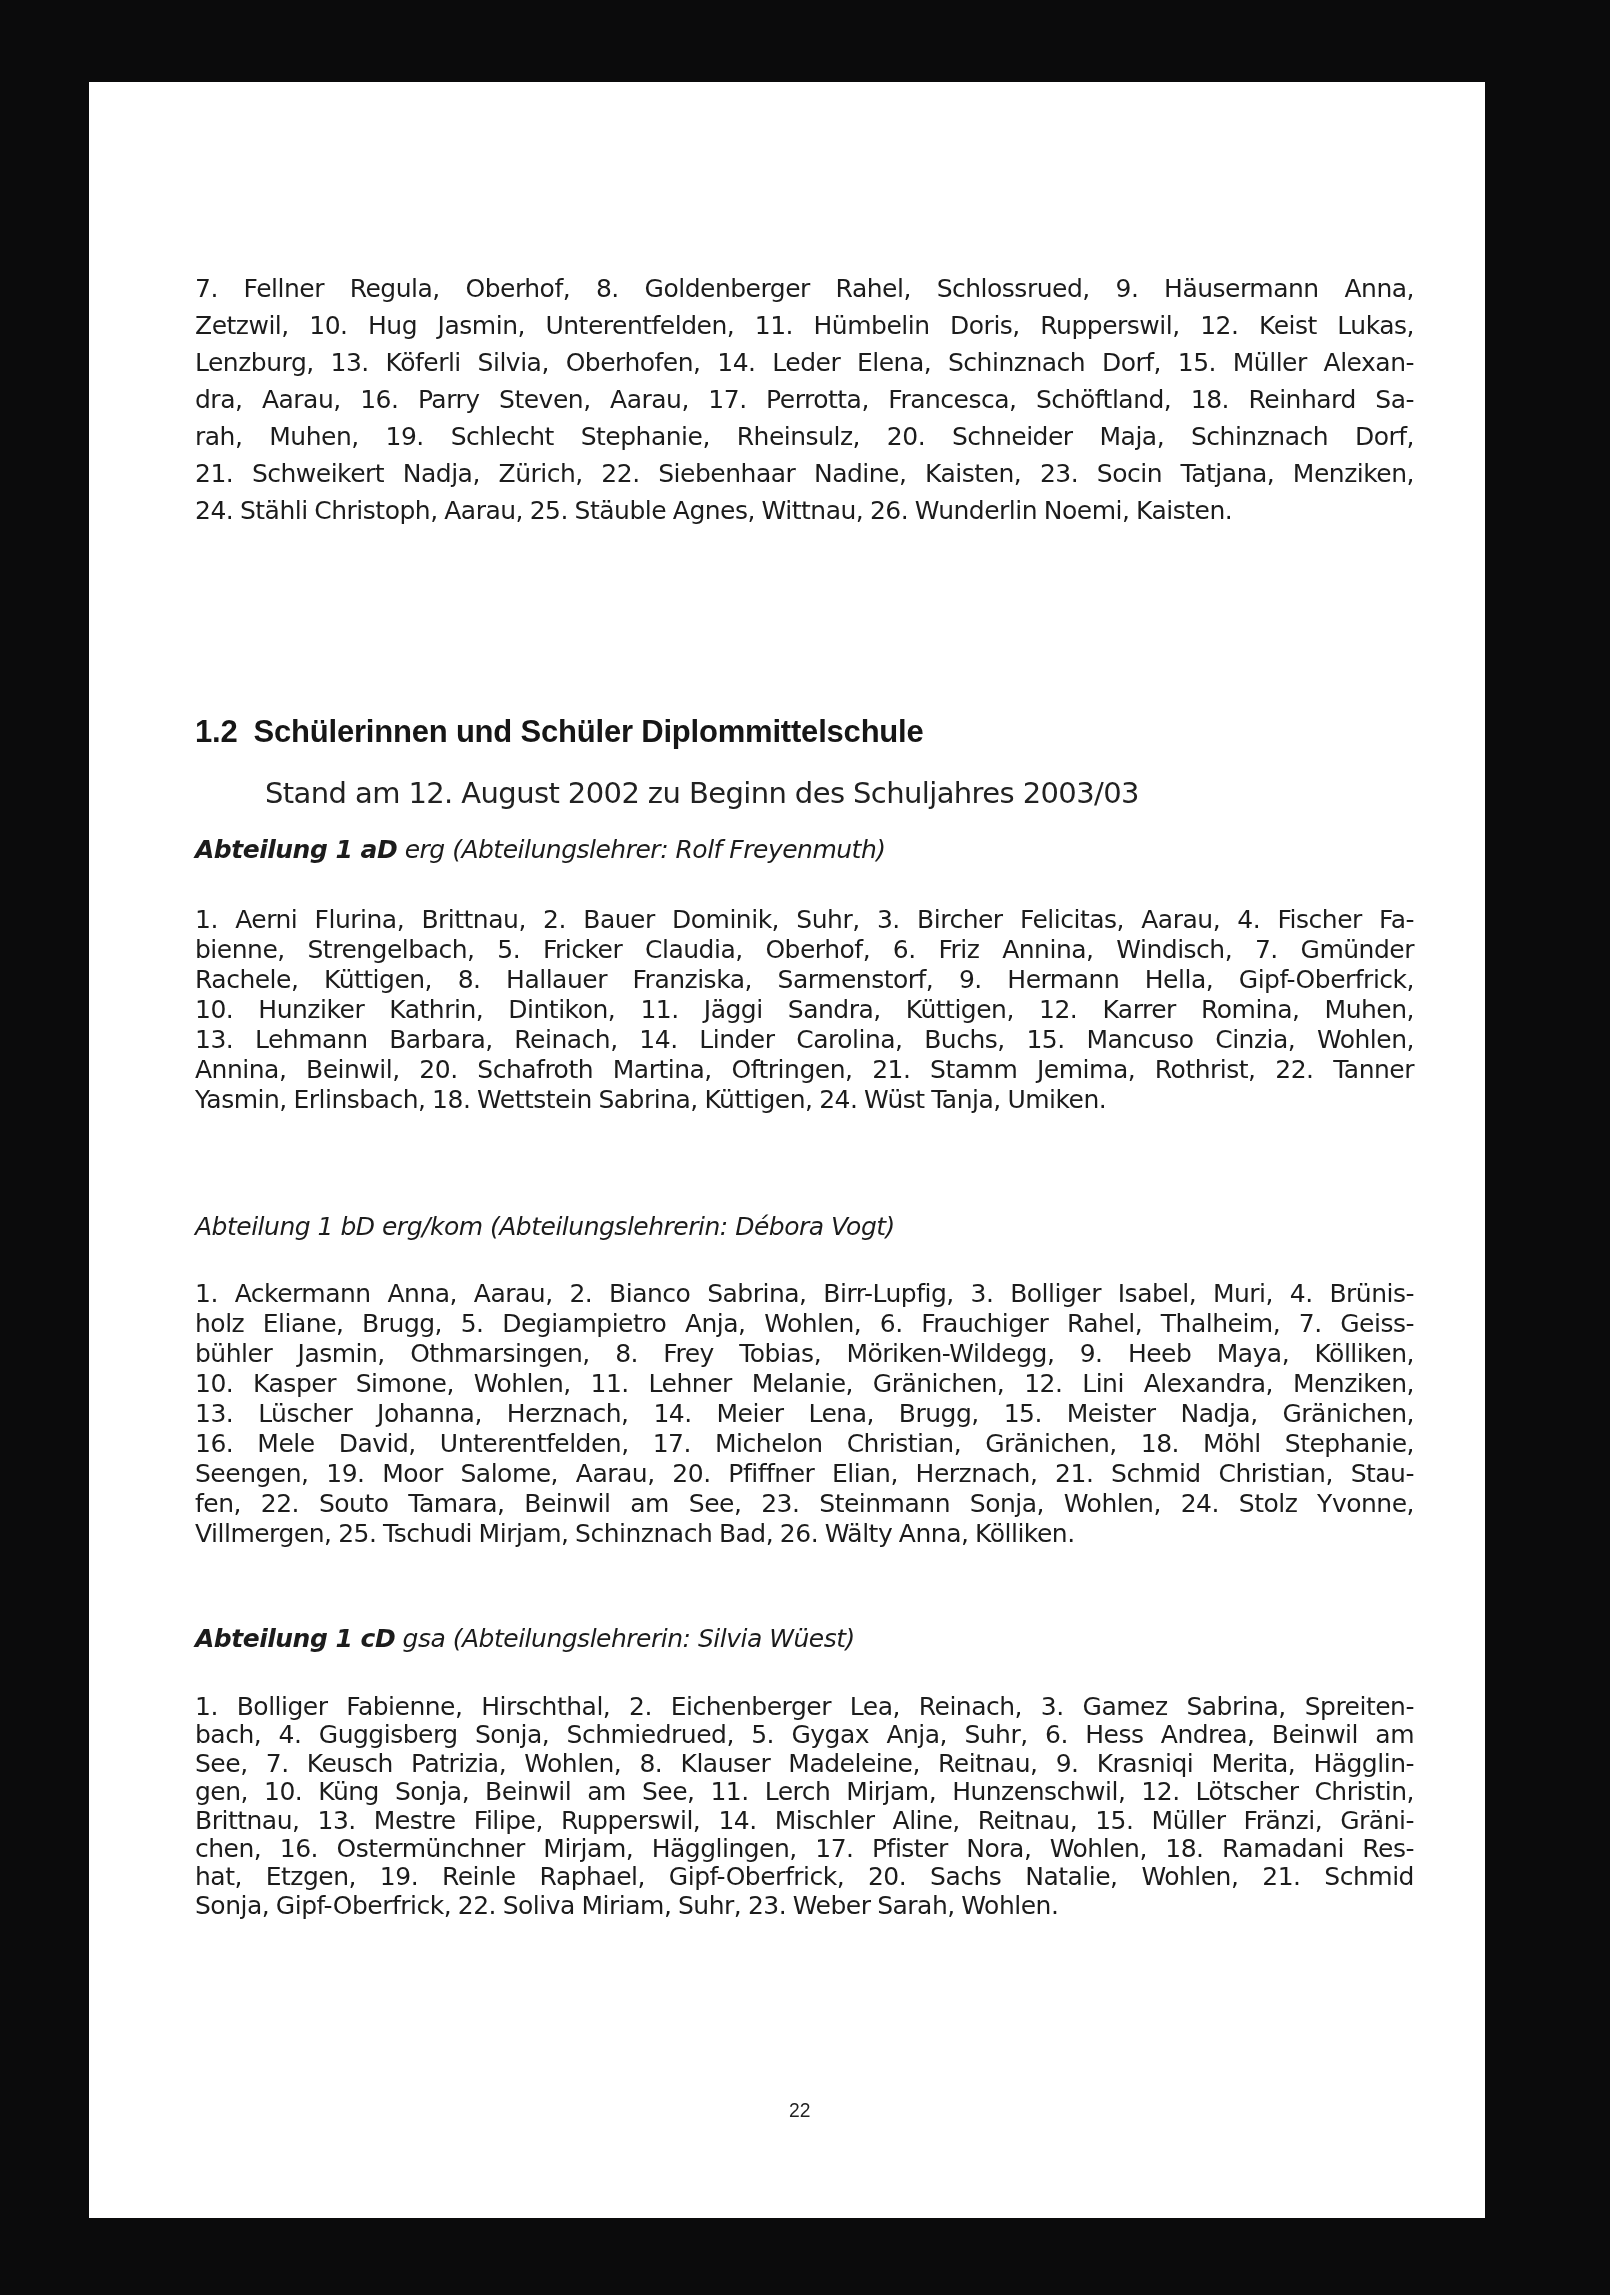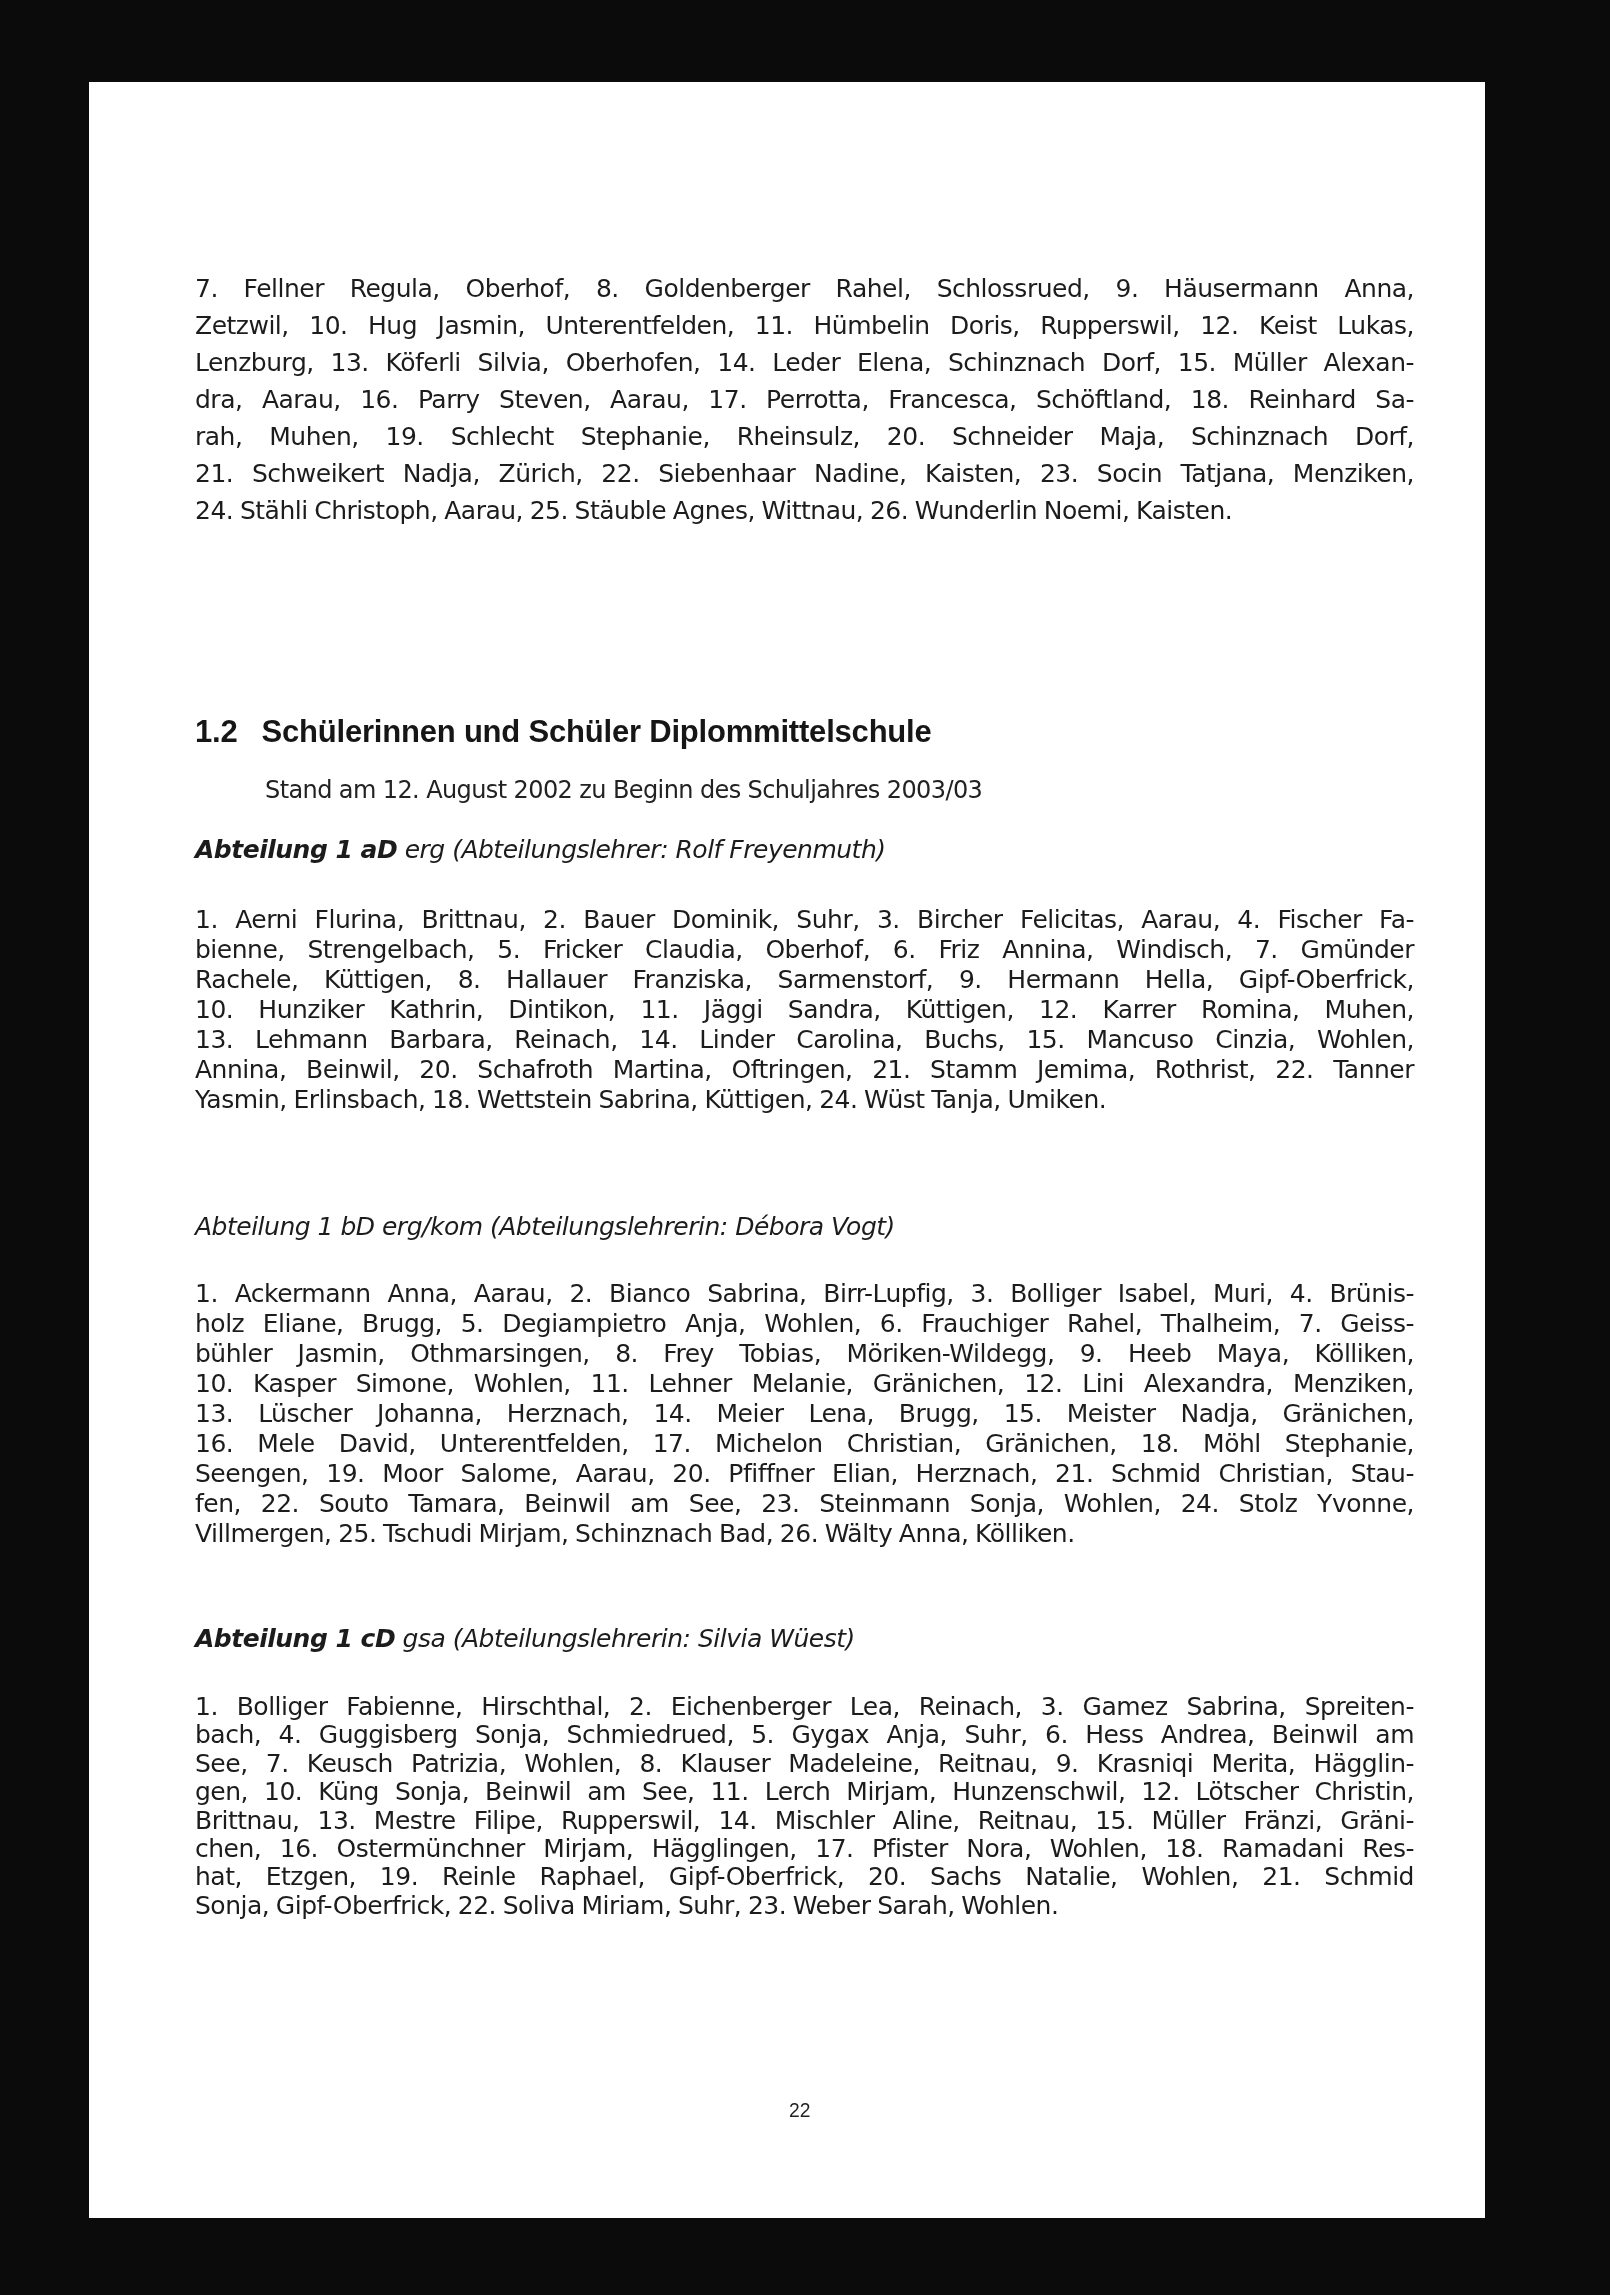--- a/index.html
+++ b/index.html
@@ -45,26 +45,26 @@
     left: 106px;
     font-family: "Liberation Sans", sans-serif;
     font-weight: bold;
     font-size: 31px;
     color: #161616;
     white-space: nowrap;
     letter-spacing: -0.2px;
   }
   .heading .num {
     display: inline-block;
-    margin-right: 24px;
+    margin-right: 16px;
   }
   .subtitle {
     position: absolute;
     left: 176px;
-    font-size: 24px;
+    font-size: 29px;
     letter-spacing: -0.6px;
     white-space: nowrap;
     color: #222;
   }
   .section {
     position: absolute;
     left: 106px;
     font-size: 25px;
     font-style: italic;
     letter-spacing: -0.5px;

